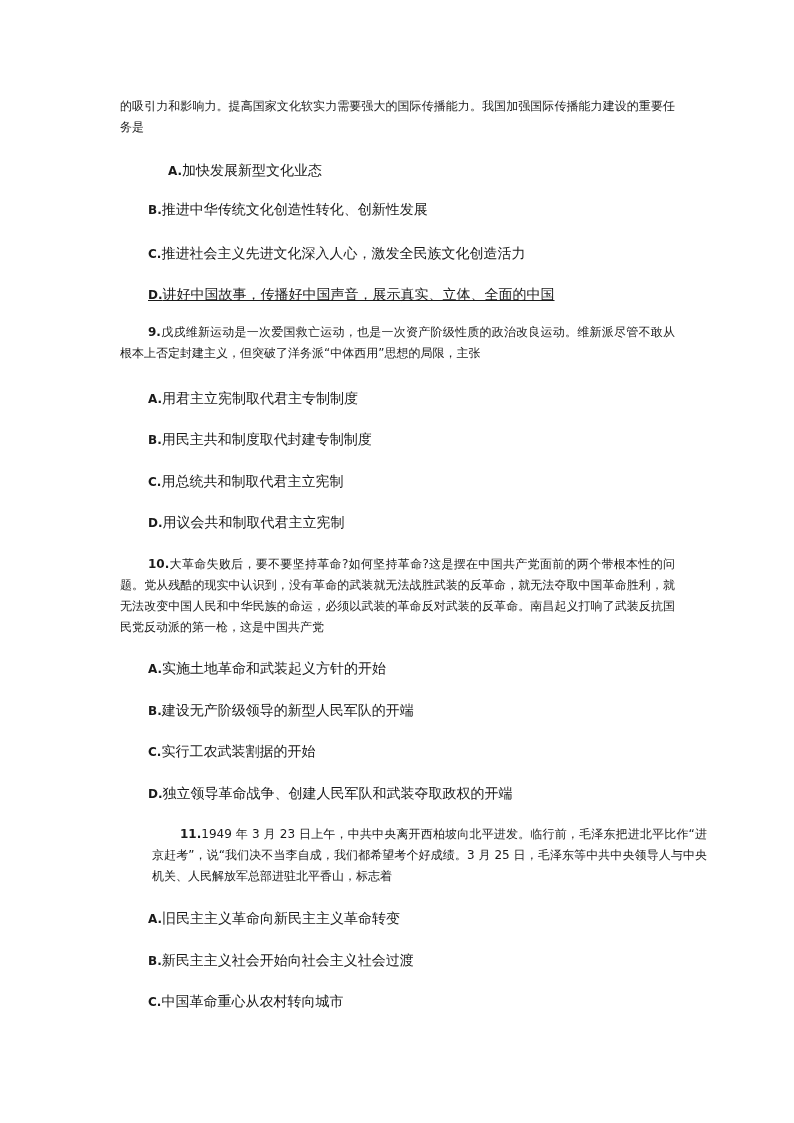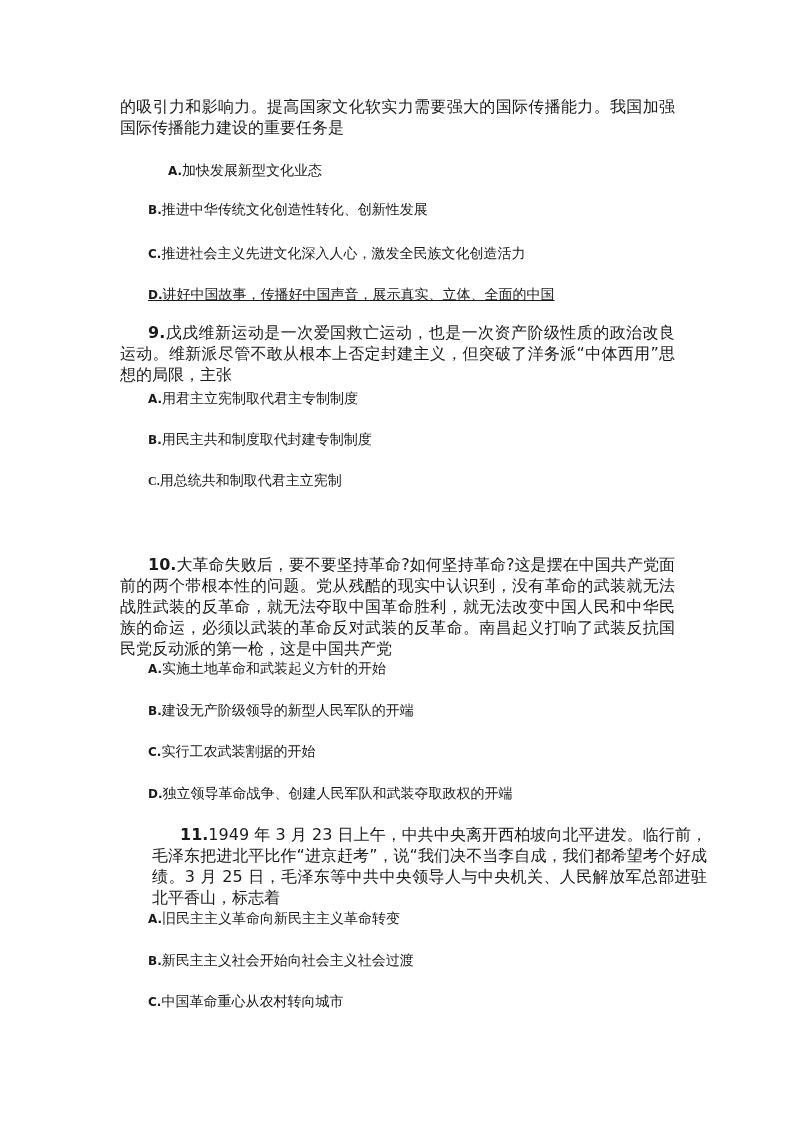--- a/index.html
+++ b/index.html
@@ -1,19 +1,19 @@
 <!DOCTYPE html>
 <html><head>
 <meta charset="utf-8">
 <style>
   html, body { margin: 0; padding: 0; background: #ffffff; }
   body { width: 794px; height: 1123px; position: relative; overflow: hidden;
          font-family: "DejaVu Sans", "Liberation Sans", sans-serif; color: #1a1a1a; }
   .page { position: absolute; left: 0; top: 0; width: 794px; height: 1123px; }
-  .para { position: absolute; left: 120px; width: 555px; font-size: 16px; line-height: 21px;
+  .para { position: absolute; left: 120px; width: 555px; font-size: 12px; line-height: 21px;
           text-align: justify; letter-spacing: 0px; }
   .para .first { display: inline-block; width: 28px; }
   .qnum { font-weight: bold; }
   .opt { position: absolute; left: 148px; font-size: 14px; line-height: 20px; white-space: nowrap; }
   .opt .letter { font-weight: bold; font-size: 12px; }
 </style>
 </head>
 <body>
 
 <div class="page">
@@ -38,22 +38,25 @@
   <div class="para" style="top:322px;">
     <span class="first"></span><span class="qnum">9.</span><span>戊戌维新运动是一次爱国救亡运动，也是一次资产阶级性质的政治改良运动。维新派尽管不敢从根本上否定封建主义，但突破了洋务派“中体西用”思想的局限，主张</span>
   </div>
 
   <div class="opt" style="top:388px;text-align:center;">
     <span class="letter">A.</span><span>用君主立宪制取代君主专制制度</span>
   </div>
   <div class="opt" style="top:429px;">
     <span class="letter">B.</span><span>用民主共和制度取代封建专制制度</span>
   </div>
-  <div class="opt" style="top:471px;font-family:Liberation Serif, serif;">
+  <div class="opt" style="top:471px;">
     <span class="letter">C.</span><span>用总统共和制取代君主立宪制</span>
+  </div>
+  <div class="opt" style="top:512px;">
+    <span class="letter">D.</span><span>用议会共和制取代君主立宪制</span>
   </div>
 
   <div class="para" style="top:554px;">
     <span class="first"></span><span class="qnum">10.</span><span>大革命失败后，要不要坚持革命?如何坚持革命?这是摆在中国共产党面前的两个带根本性的问题。党从残酷的现实中认识到，没有革命的武装就无法战胜武装的反革命，就无法夺取中国革命胜利，就无法改变中国人民和中华民族的命运，必须以武装的革命反对武装的反革命。南昌起义打响了武装反抗国民党反动派的第一枪，这是中国共产党</span>
   </div>
 
   <div class="opt" style="top:658px;">
     <span class="letter">A.</span><span>实施土地革命和武装起义方针的开始</span>
   </div>
   <div class="opt" style="top:700px;">

